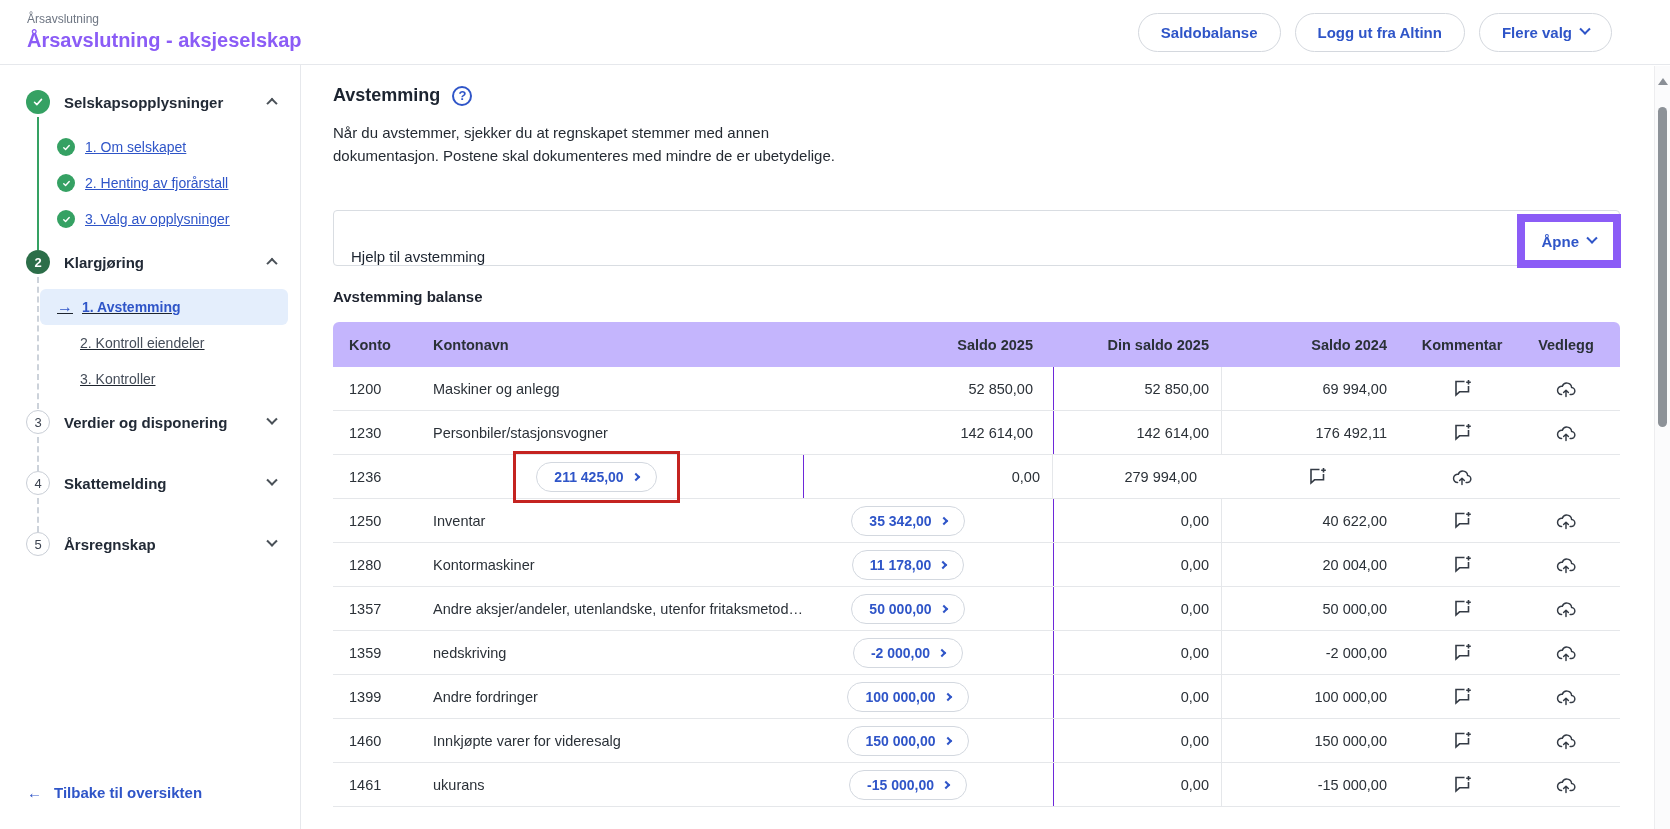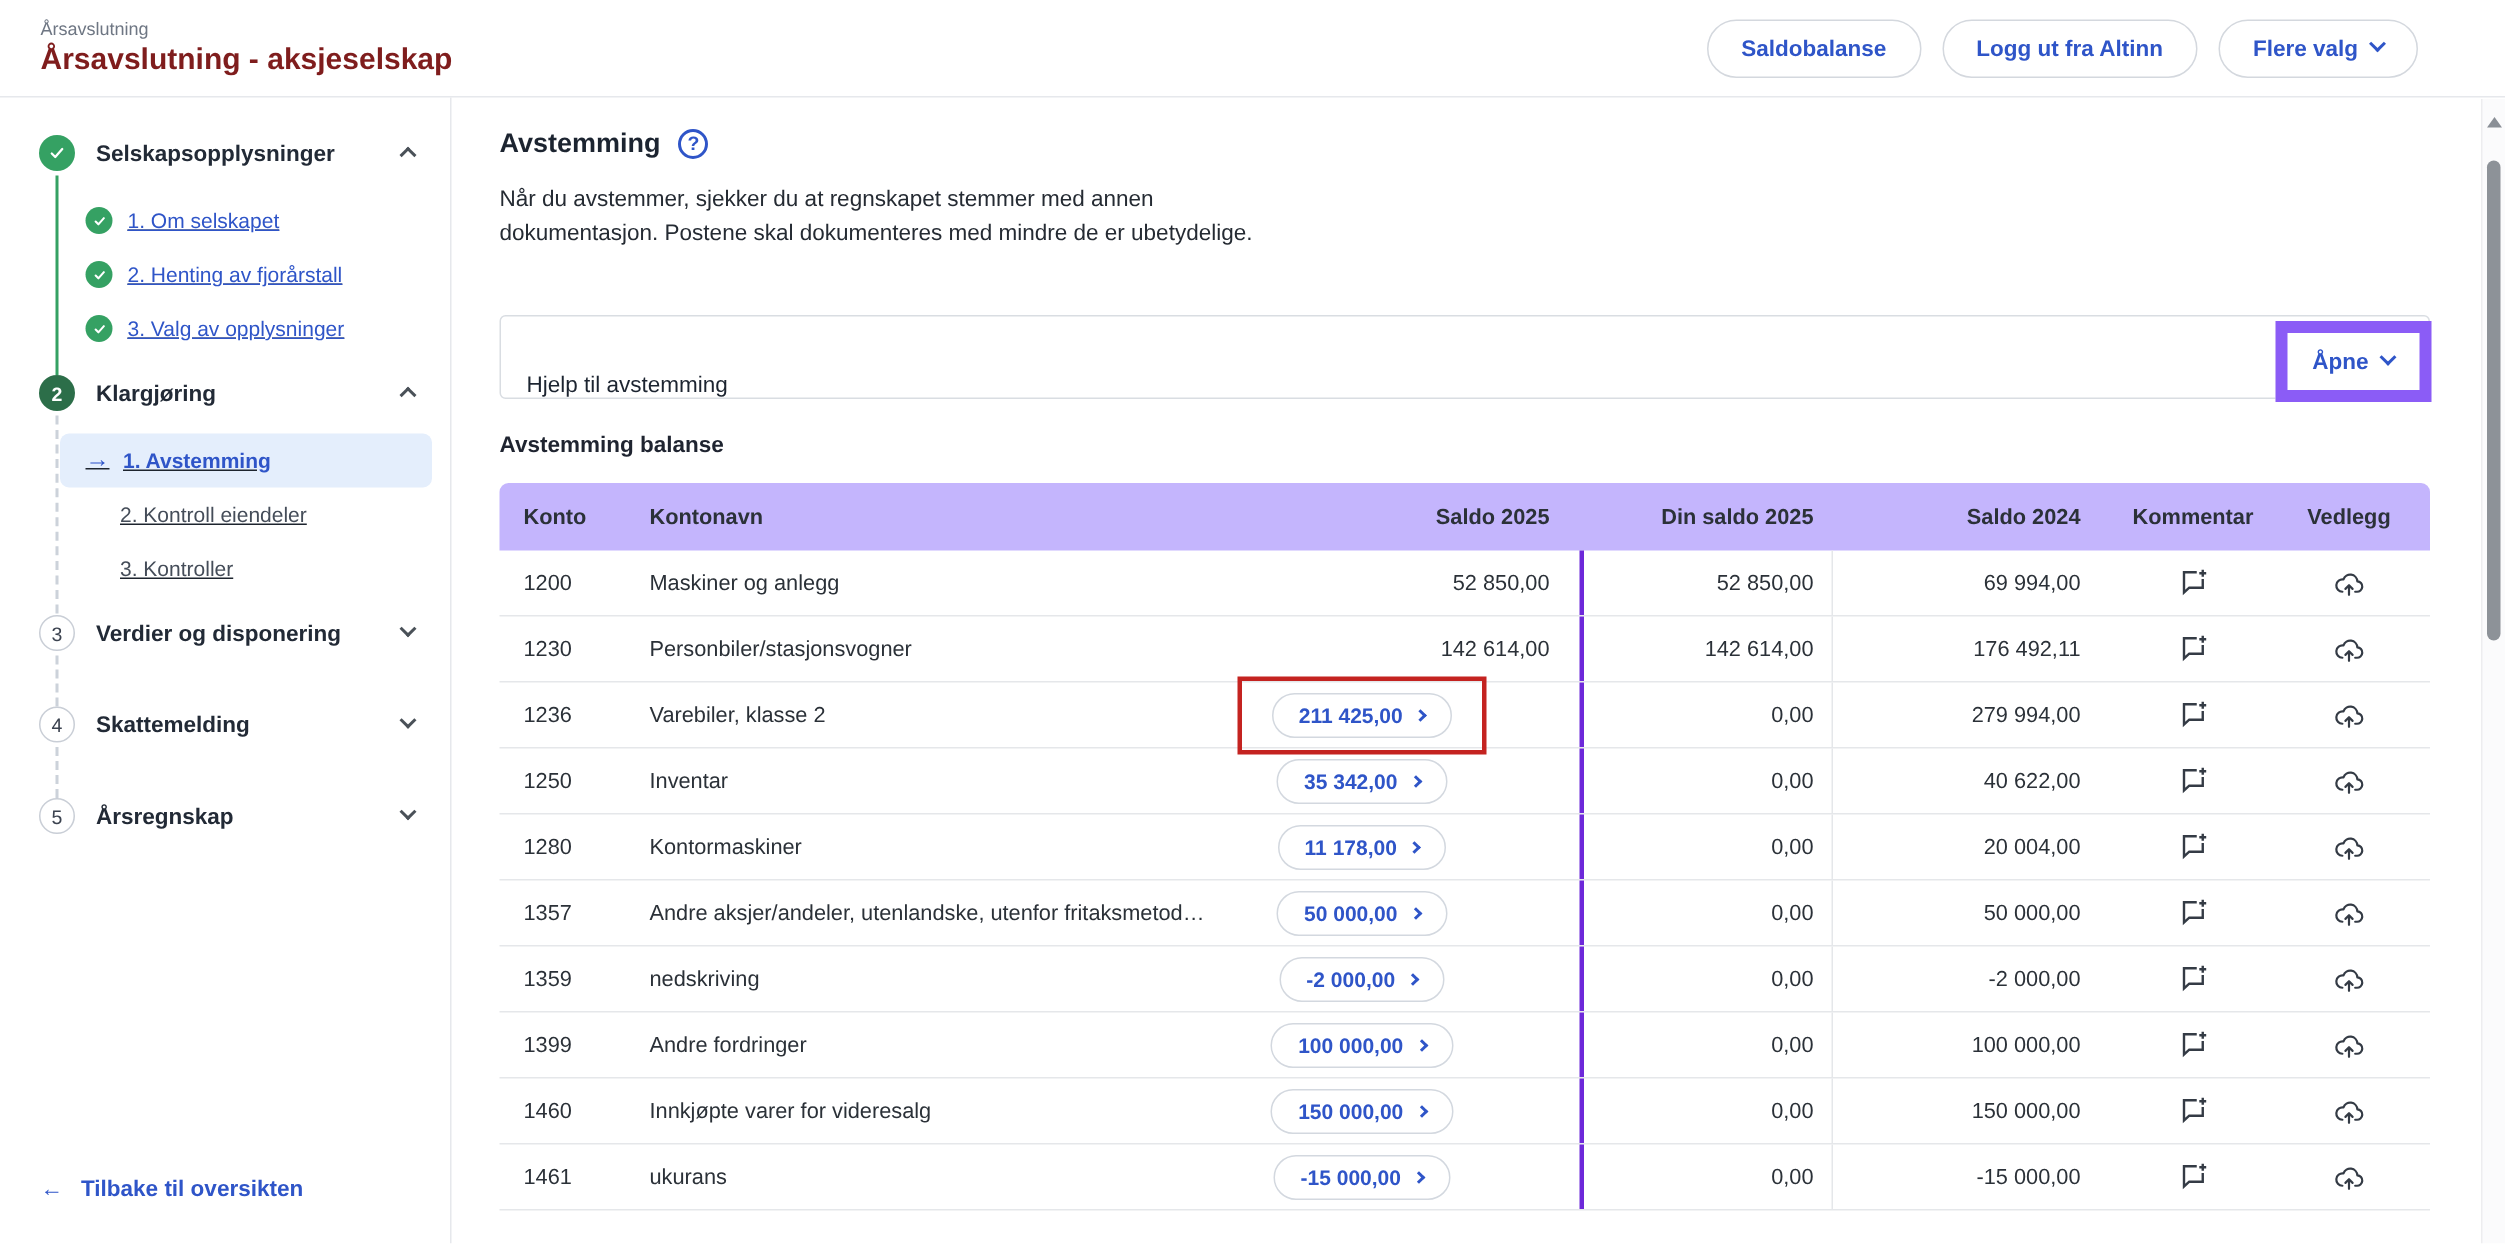--- a/index.html
+++ b/index.html
@@ -2,21 +2,21 @@
 <html><head>
 <meta charset="utf-8">
 <style>
   * { box-sizing: border-box; margin: 0; padding: 0; }
   body { font-family: "Liberation Sans", "DejaVu Sans", sans-serif; background:#fff; }
   .app { position:relative; width:1670px; height:829px; overflow:hidden; background:#fff; color:#1d242e; }
 
   
   header { height:65px; border-bottom:1px solid #e6e8ec; display:flex; justify-content:space-between; align-items:center; padding:0 58px 0 27px; }
   .h-kicker { font-size:12px; color:#6e7683; margin-bottom:3px; }
-  .h-title { font-size:20px; font-weight:700; color:#7f1d1d;text-align:right; }
+  .h-title { font-size:20px; font-weight:700; color:#8b5cf6;text-align:right; }
   .h-actions { display:flex; gap:14px;justify-content:center; }
   .btn-pill { display:inline-flex; align-items:center; gap:9px; height:39px; padding:0 22px; border:1px solid #d4d8de; border-radius:20px; background:#fff; color:#2f55c8; font-size:15px; font-weight:600; font-family:inherit; cursor:pointer; }
 
   
   .body-row { display:flex; height:764px; }
   .sidebar { width:301px; border-right:1px solid #e6e8ec; padding-top:24px; position:relative; flex:none; }
   main { flex:1; padding:20px 50px 0 32px; }
 
   
   .sec { position:relative; }
@@ -60,21 +60,21 @@
   .open-box { align-self:stretch; margin:3px -2px -3px 0; border:8px solid #8b5cf6; display:flex; align-items:center; justify-content:center; gap:9px; padding:0 17px; color:#2f55c8; font-size:15px; font-weight:600; cursor:pointer; background:#fff; font-family:inherit; }
   .tbl-title { margin-top:22px; font-size:15px; font-weight:700; color:#1f2430; }
   .table { margin-top:17px; }
   .tr { display:grid; grid-template-columns:97px auto 250px 169px 190px 100px 108px; align-items:center; height:44px; border-bottom:1px solid #e5e7ea; }
   .tr.thead { height:45px; background:#c4b5fd; border-radius:6px 6px 0 0; border-bottom:none; font-weight:700; color:#333a45; font-size:14px; }
   .td { font-size:14.5px; color:#2b3138; white-space:nowrap; }
   .c-konto { padding-left:16px; }
   .c-name { padding-left:3px; overflow:hidden; text-overflow:ellipsis; }
   .c-s25 { display:flex; justify-content:flex-end; padding-right:20px; align-items:center; }
   .c-s25.center { justify-content:center; padding-right:40px; }
-  .c-din { text-align:right; padding-right:12px; border-left:3px solid #6d28d9; border-right:1px solid #e5e7ea; height:100%; display:flex; align-items:center; justify-content:flex-end; }
+  .c-din { text-align:right; padding-right:12px; border-left:1px solid #6d28d9; border-right:1px solid #e5e7ea; height:100%; display:flex; align-items:center; justify-content:flex-end; }
   .tr.thead .c-din { border-color:transparent; }
   .c-s24 { text-align:right; padding-right:25px; }
   .c-comment, .c-attach { display:flex; justify-content:center; }
   .pill { display:inline-flex; align-items:center; gap:9px; border:1px solid #d3d8df; border-radius:16px; padding:6px 17px; background:#fff; color:#2f55c8; font-size:14px; font-weight:600; font-family:inherit; cursor:pointer; white-space:nowrap; }
   .pillwrap { display:inline-block; }
   .pillwrap.hl { border:3px solid #c42320; padding:8px 20px; margin:-11px -23px; }
   .icon-btn { background:none; border:none; cursor:pointer; display:flex; padding:2px; }
 
   
   .scrollbar { position:absolute; top:66px; right:0; bottom:0; width:16px; background:#fbfbfc; border-left:1px solid #ededef; }
@@ -267,21 +267,20 @@
         <svg width="22" height="22" viewBox="0 0 24 24" fill="none" stroke="#343b45" stroke-width="1.6" stroke-linecap="round" stroke-linejoin="round">
           <path d="M7.2 18a4.5 4.5 0 1 1 .8-8.94 5.2 5.2 0 0 1 10.1 1.34A3.8 3.8 0 0 1 17.6 18h-1.1"></path>
           <path d="M12 20.2v-6.6 M9.4 15.9 12 13.3l2.6 2.6"></path>
         </svg>
       </button>
     </div>
   </div>
 
   <div class="tr">
     <div class="td c-konto">1236</div>
-    <div class="td c-name">Varebiler, klasse 2</div>
     <div class="td c-s25 center">
                 <span class="pillwrap hl"><button class="pill">
                     <span>211 425,00</span>
                     <i class="chev right"></i>
                   </button></span>
               </div>
     <div class="td c-din">0,00</div>
     <div class="td c-s24">279 994,00</div>
     <div class="td c-comment">
       <button class="icon-btn">

